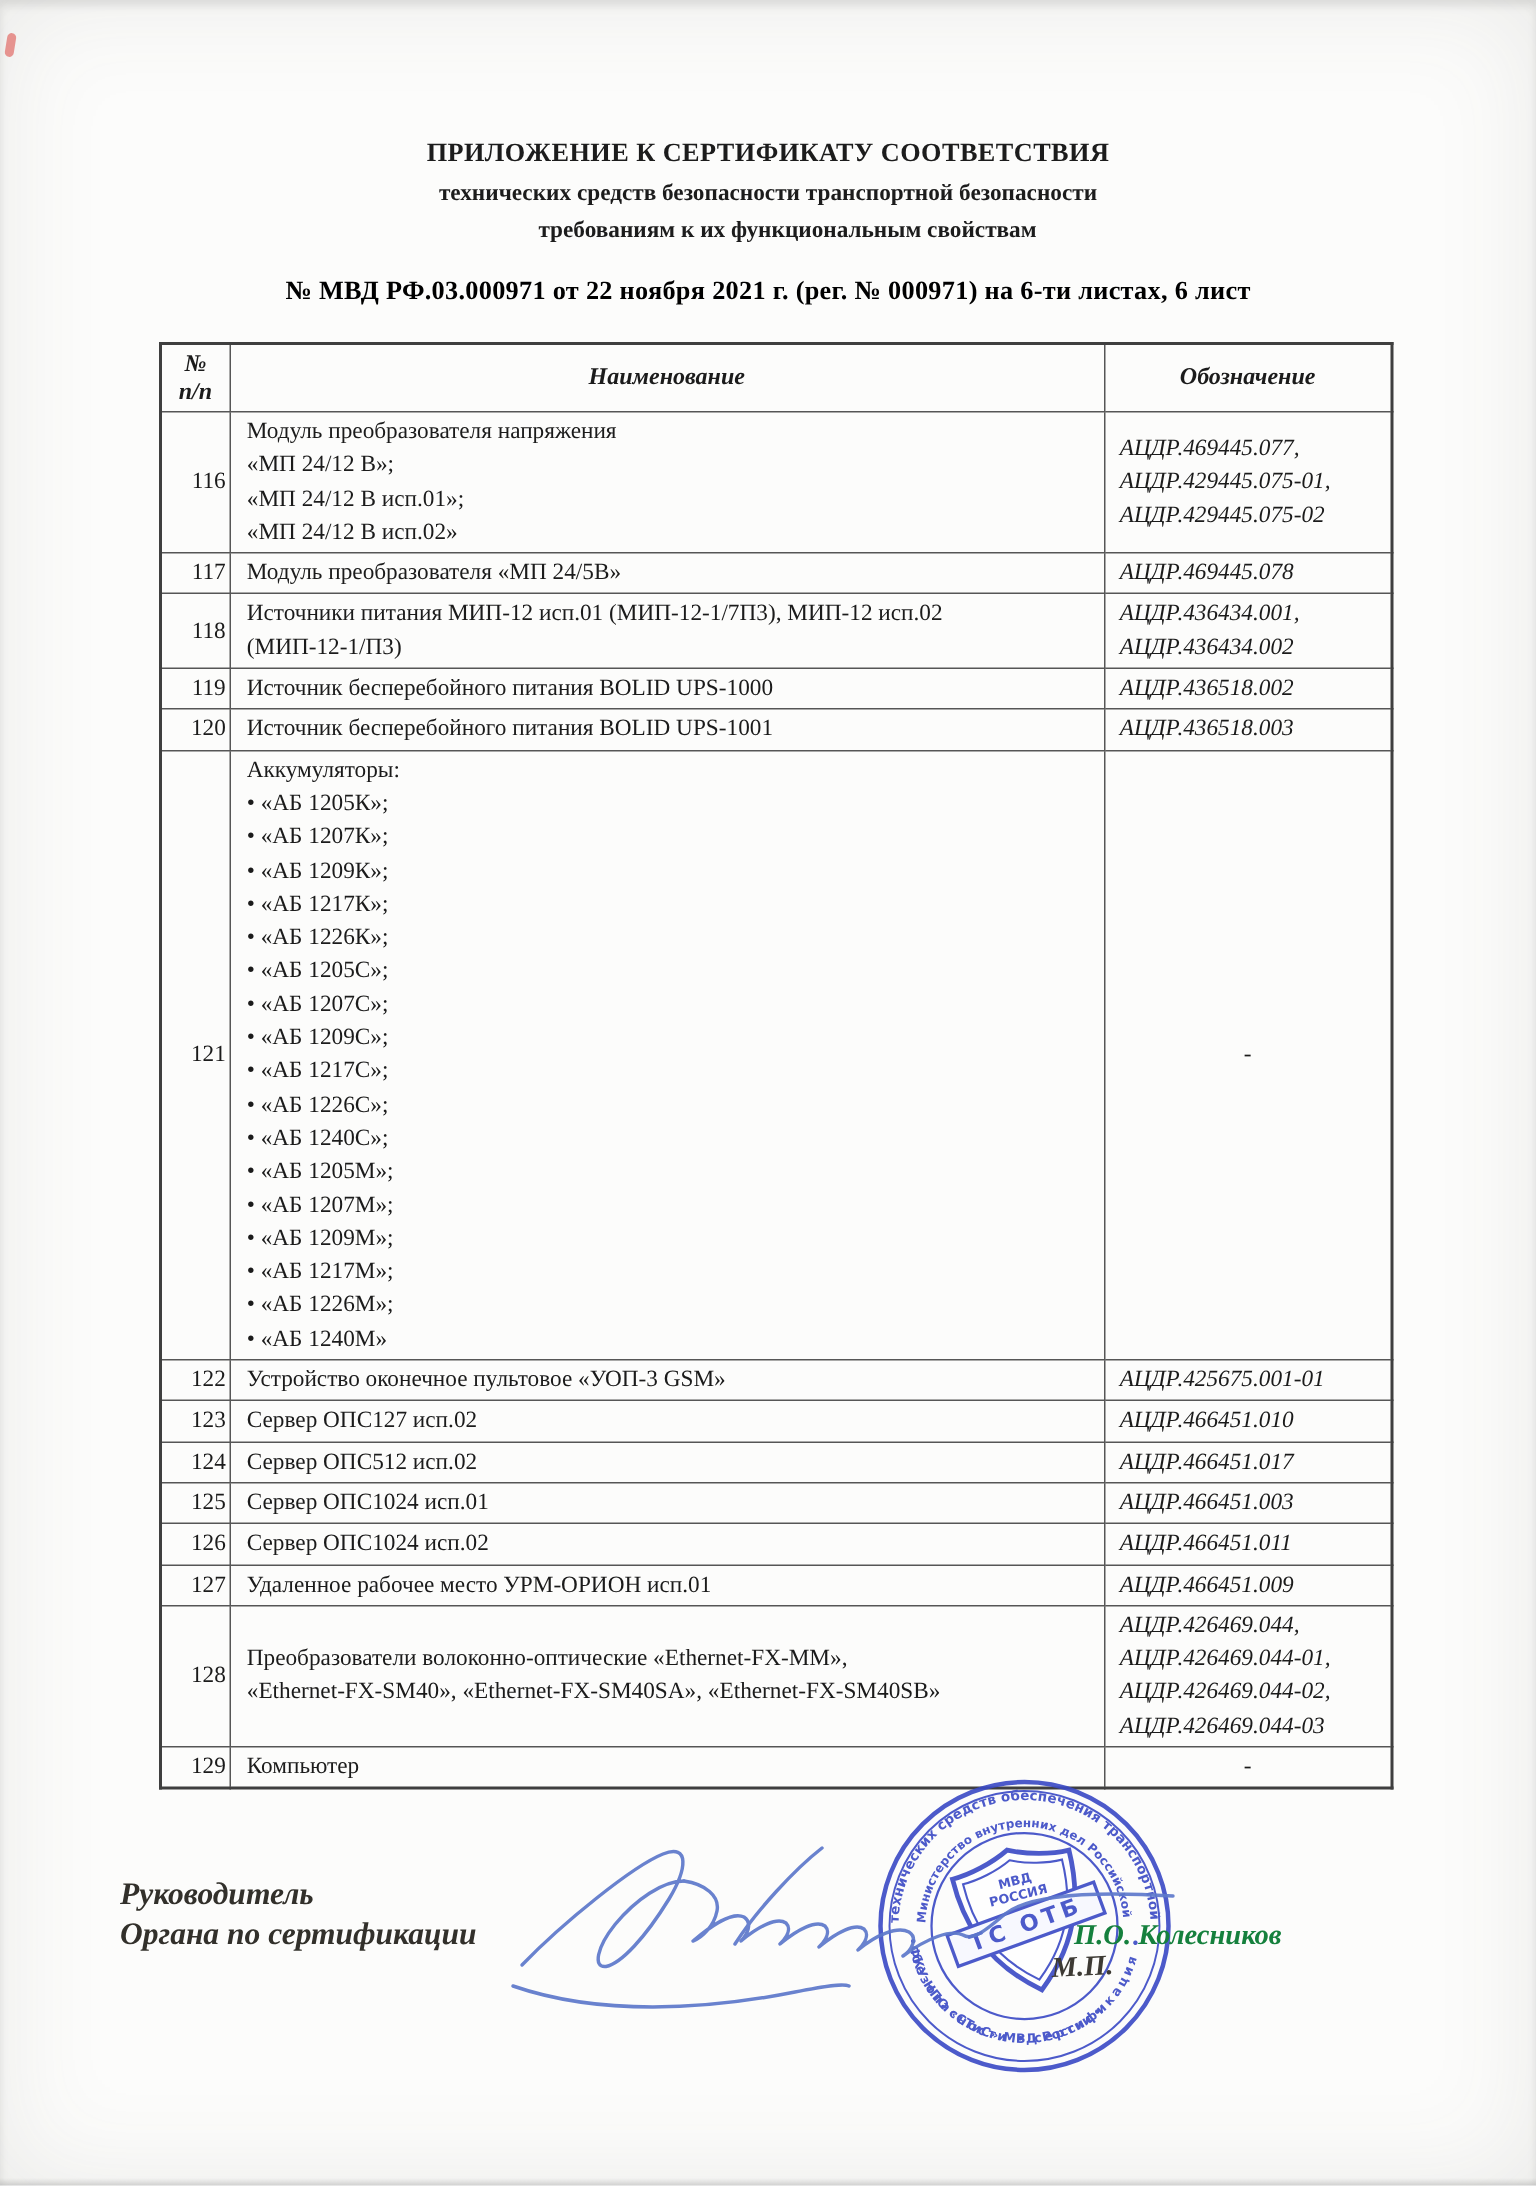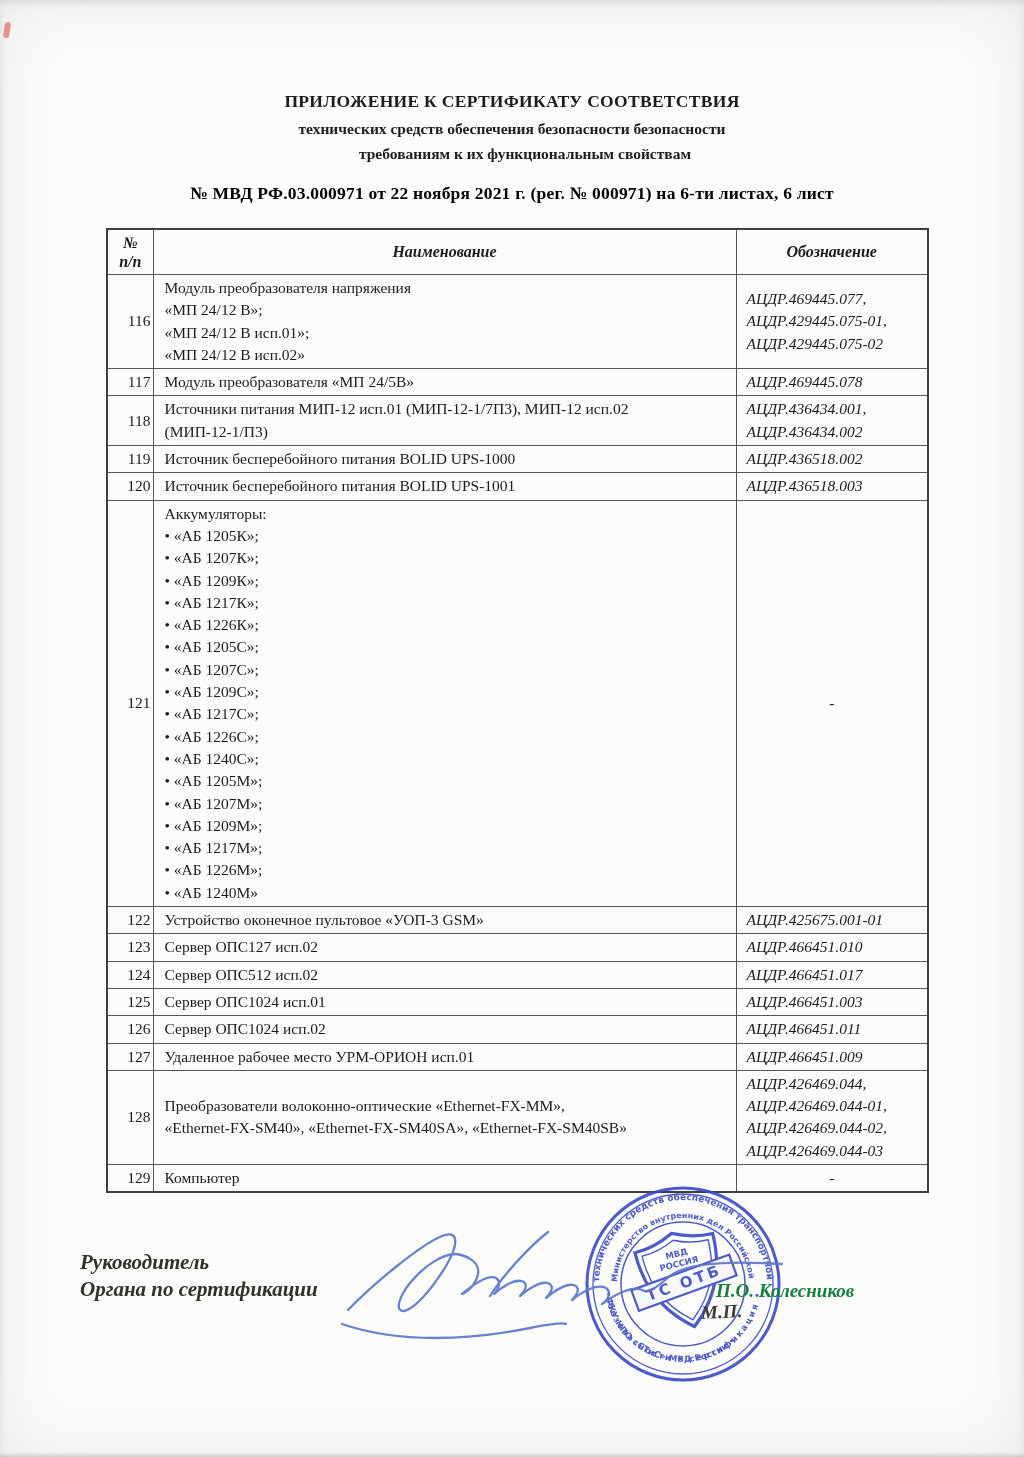--- a/index.html
+++ b/index.html
@@ -40,21 +40,21 @@
 </style>
 </head>
 <body>
 
 <div class="page">
 
   <div class="speck"></div>
 
   <div class="titles">
     <div class="t1">ПРИЛОЖЕНИЕ К СЕРТИФИКАТУ СООТВЕТСТВИЯ</div>
-    <div class="t2">технических средств обеспечения безопасности безопасности</div>
+    <div class="t2">технических средств безопасности транспортной безопасности</div>
     <div class="t3">требованиям к их функциональным свойствам</div>
   </div>
 
   <div class="numline">№ МВД РФ.03.000971 от 22 ноября 2021 г. (рег. № 000971) на 6-ти листах, 6 лист</div>
 
   <table class="cert">
     <colgroup>
       <col style="width:46px">
         <col style="width:583px">
         <col style="width:192px">

